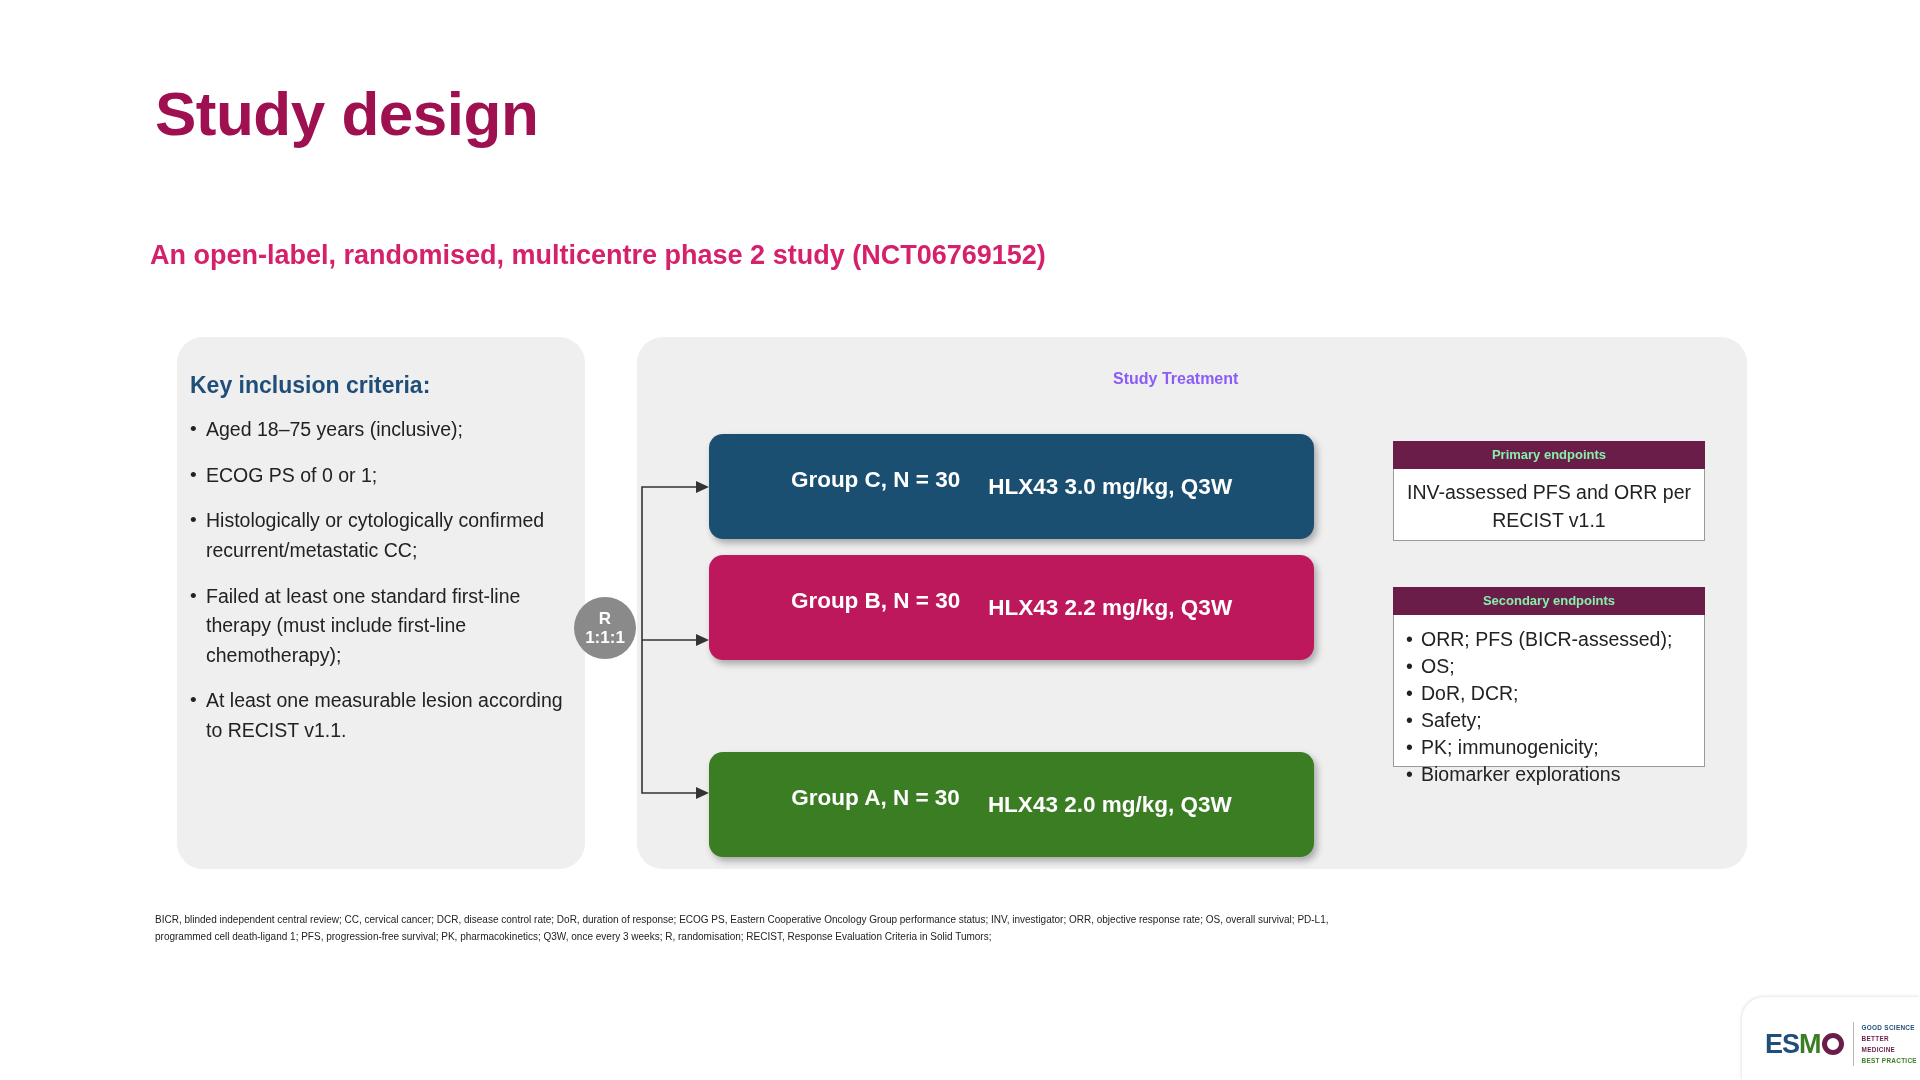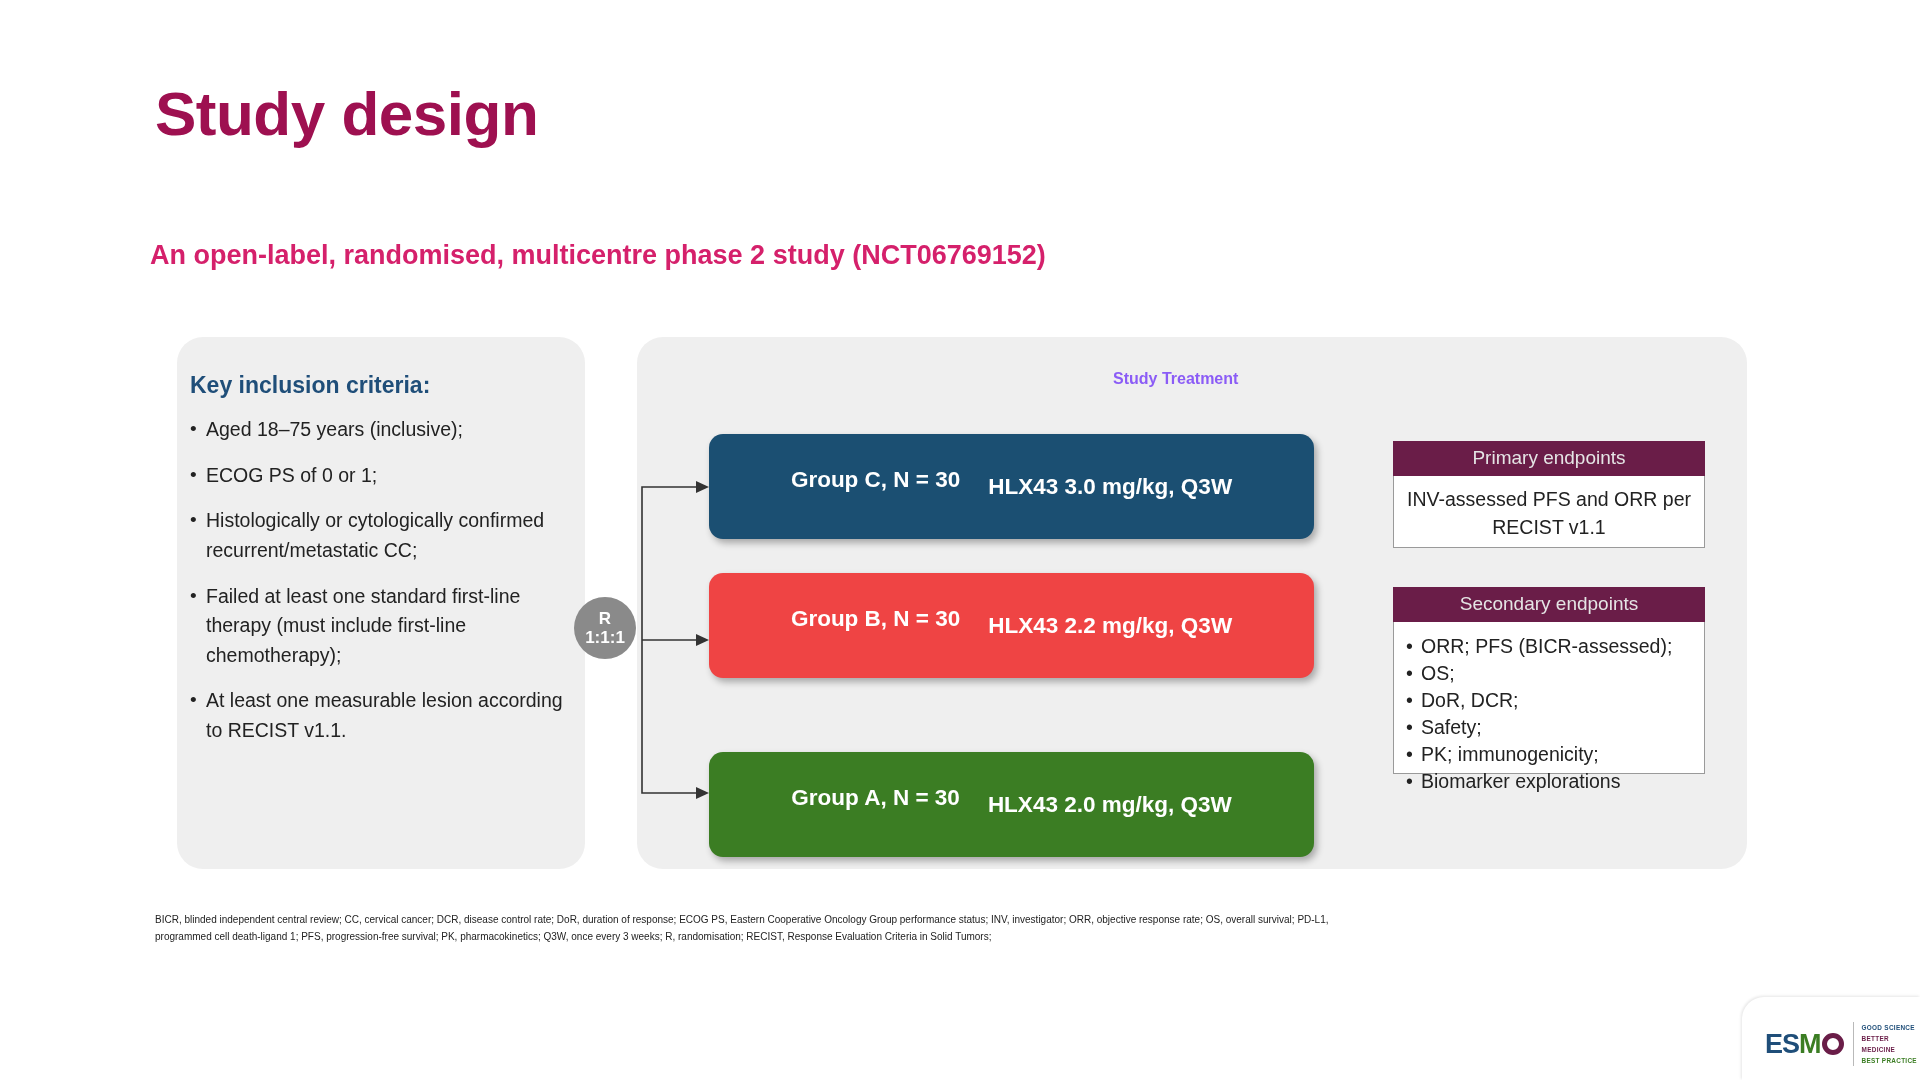--- a/index.html
+++ b/index.html
@@ -145,34 +145,34 @@
     font-size: 22.5px;
     font-weight: bold;
     margin-bottom: 13px;
   }
   .group-box .g-dose {
     font-size: 22.5px;
     font-weight: bold;
     margin-left: 28px;
   }
   #group-c { top: 434px; background: #1b4f72; }
-  #group-b { top: 573px; background: #ef4444; text-align: center; }
+  #group-b { top: 555px; background: #be185d; text-align: center; }
   #group-a { top: 752px; background: #3b7d23; }
 
   
   .ep-block {
     position: absolute;
     left: 1393px;
     width: 312px;
   }
   .ep-header {
     background: #6a1d48;
-    color: #e5e5e5;
-    font-size: 19px;
-    font-weight: normal;
+    color: #86efac;
+    font-size: 13px;
+    font-weight: bold;
     text-align: center;
     padding: 6px 0 7px 0;
   }
   .ep-body {
     border: 1px solid #9a9a9a;
     border-top: none;
     background: #ffffff;
     font-size: 19.5px;
     color: #222222;
     padding: 9px 12px 11px 12px;

